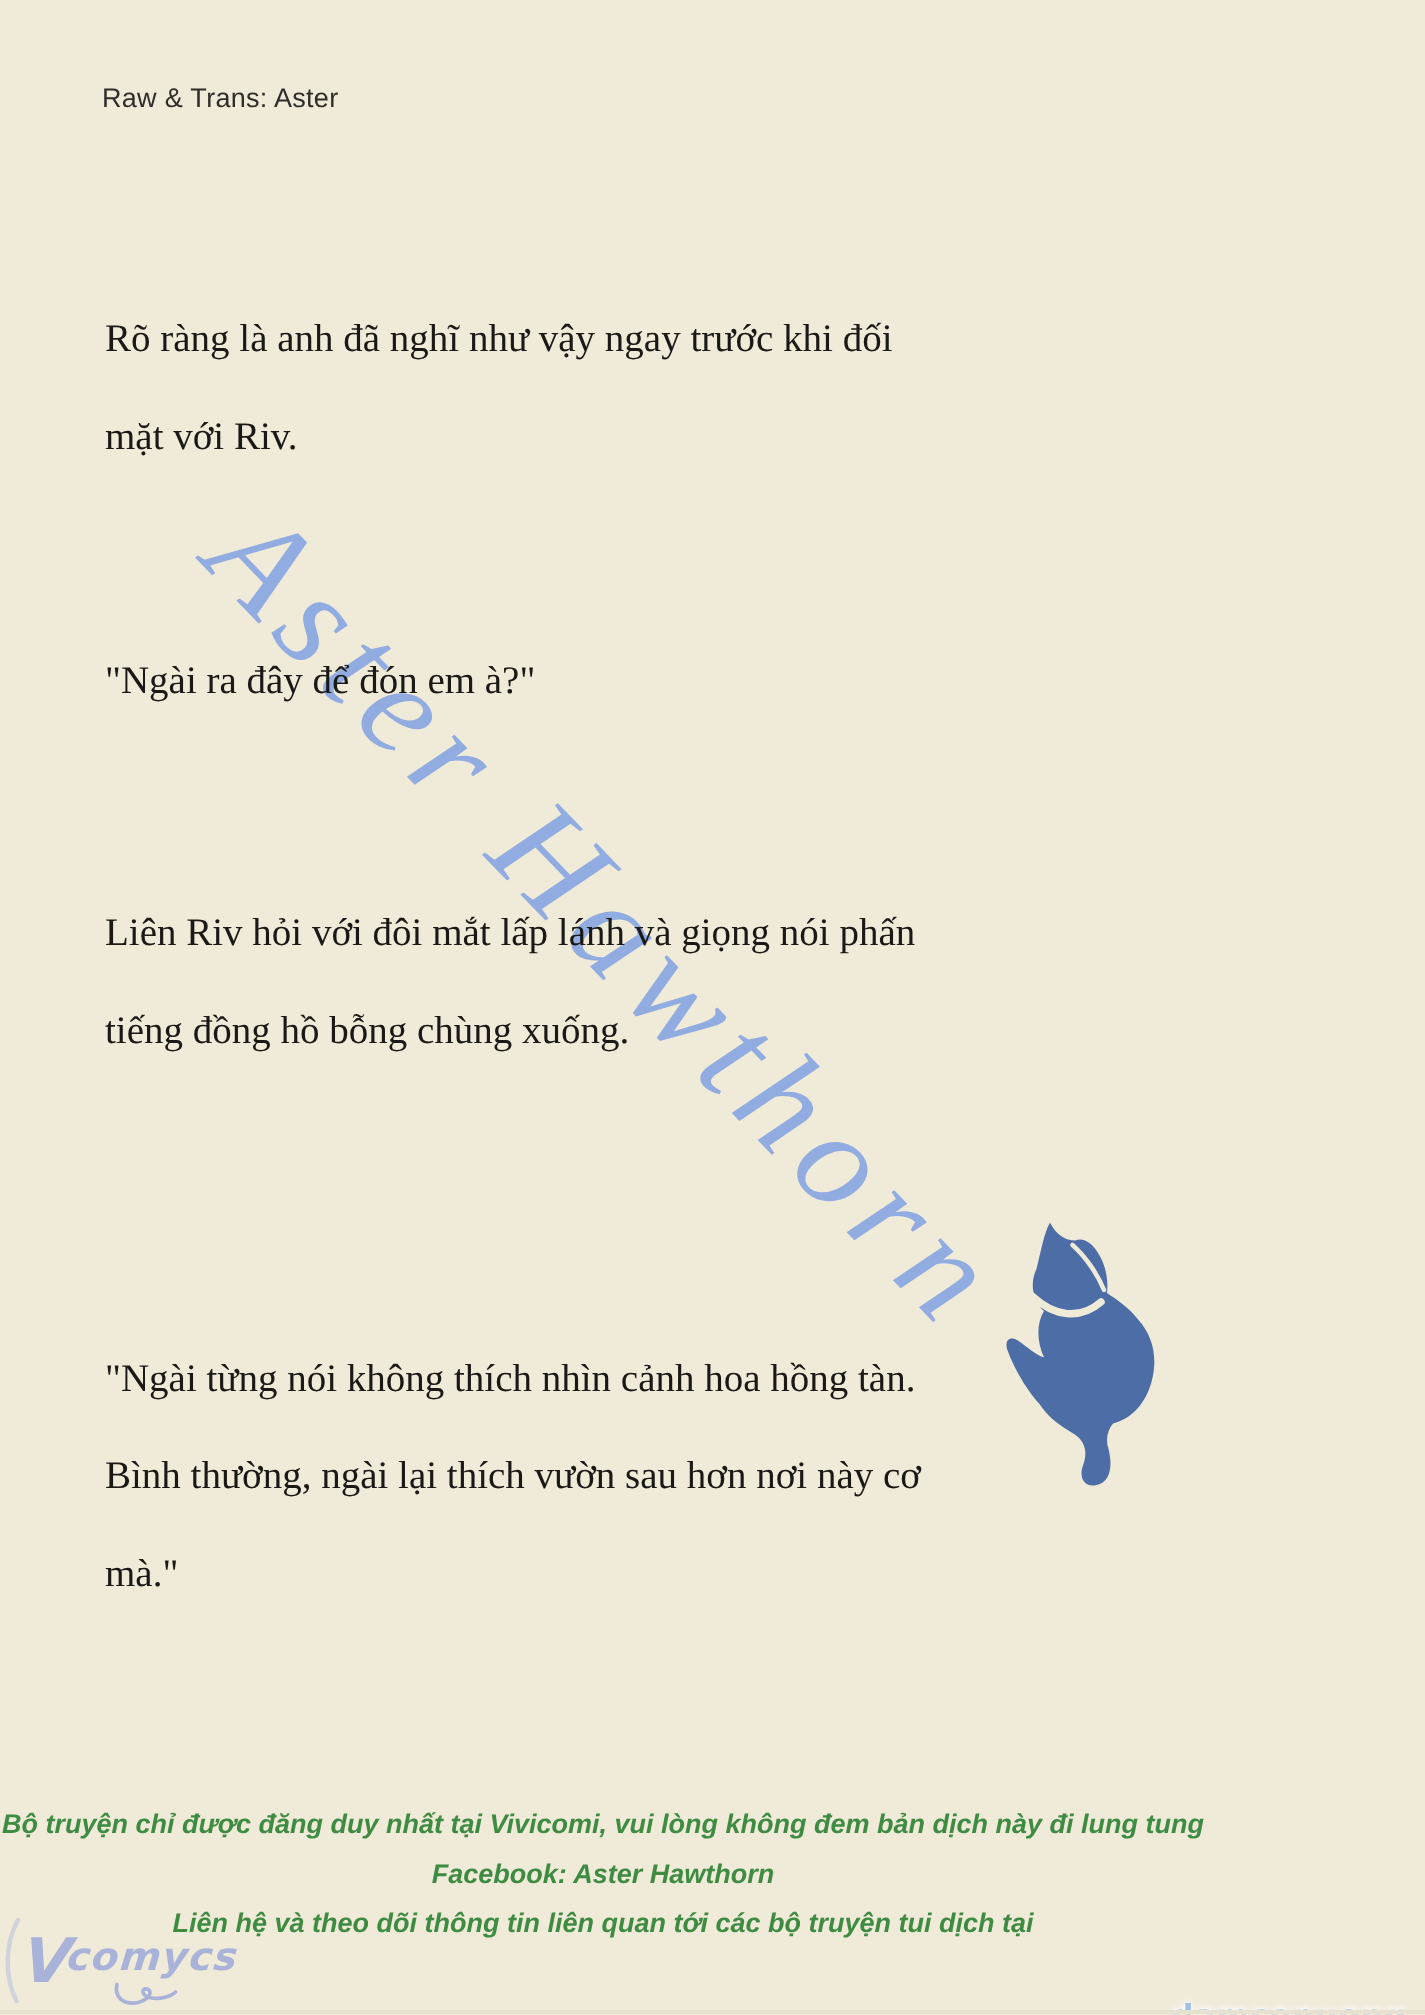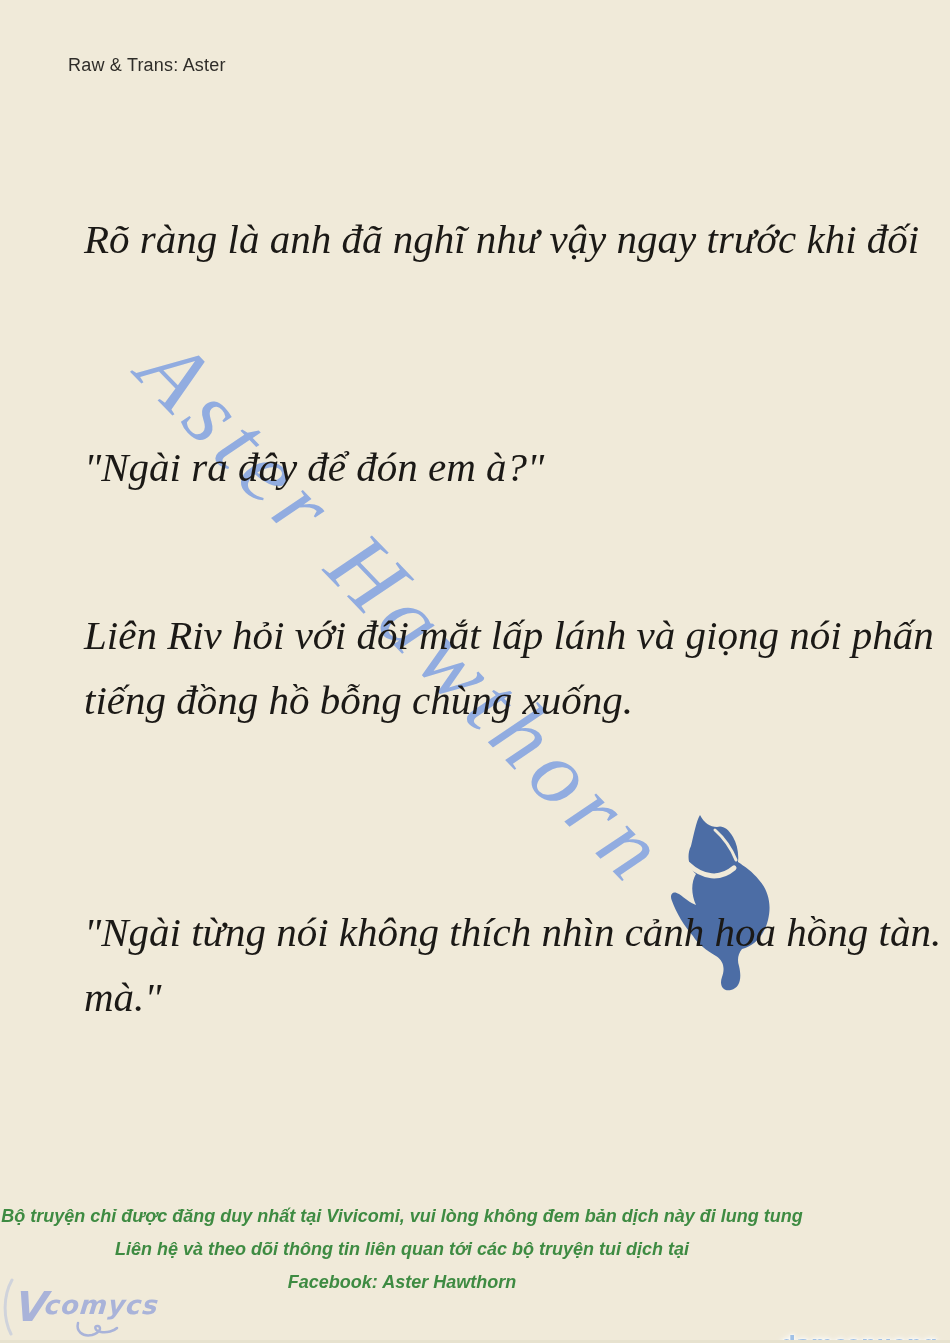--- a/index.html
+++ b/index.html
@@ -28,24 +28,23 @@
     color:#7d9fe2;opacity:.82;white-space:nowrap;
     z-index:1;pointer-events:none;
   }
 
   
   .cat{position:absolute;left:658px;top:806px;width:120px;height:190px;z-index:2;}
 
   
   .content{position:absolute;left:0;top:0;width:950px;z-index:3;}
   .para{
-    position:absolute;left:66px;margin:18px;
-    font-size:41px;line-height:65px;color:#1b1916;
+    position:absolute;left:66px;margin:4px;
+    font-size:26px;line-height:65px;color:#1b1916;
     white-space:nowrap;
-    font-style:italic;
   }
   .para .line{display:block;}
   .p1{top:189px;} .p2{top:417px;} .p3{top:585px;} .p4{top:882px;}
 
   
   .footer{
     position:absolute;left:0;top:1200px;width:804px;
     text-align:center;
     font-family:"Liberation Sans","DejaVu Sans",sans-serif;
     font-style:italic;font-weight:bold;
@@ -110,38 +109,40 @@
       C33,88 33,76 38,68
       C31,62 28,50 33,40
       C36,28 38,16 42,9 Z"></path>
     <path fill="none" stroke="#f0ead9" stroke-width="5" stroke-linecap="round" d="M30,58 C45,72 62,74 76,62"></path>
     <path fill="none" stroke="#f0ead9" stroke-width="3" stroke-linecap="round" d="M57,24 C66,32 74,44 78,54"></path>
   </svg>
 
   <div class="content">
     <p class="para p1">
       <span class="line">Rõ ràng là anh đã nghĩ như vậy ngay trước khi đối</span>
+      <span class="line">mặt với Riv.</span>
     </p>
     <p class="para p2">
       <span class="line">"Ngài ra đây để đón em à?"</span>
     </p>
     <p class="para p3">
       <span class="line">Liên Riv hỏi với đôi mắt lấp lánh và giọng nói phấn</span>
       <span class="line">tiếng đồng hồ bỗng chùng xuống.</span>
     </p>
     <p class="para p4">
       <span class="line">"Ngài từng nói không thích nhìn cảnh hoa hồng tàn.</span>
+      <span class="line">Bình thường, ngài lại thích vườn sau hơn nơi này cơ</span>
       <span class="line">mà."</span>
     </p>
   </div>
 
   <div class="footer">
     <div>Bộ truyện chỉ được đăng duy nhất tại Vivicomi, vui lòng không đem bản dịch này đi lung tung</div>
+    <div>Facebook: Aster Hawthorn</div>
     <div>Liên hệ và theo dõi thông tin liên quan tới các bộ truyện tui dịch tại</div>
-    <div>Facebook: Aster Hawthorn</div>
   </div>
 
   <div class="vcomycs">
     <span class="v">V</span>
     <span class="rest">comycs</span>
     <svg class="swirl" width="46" height="20" viewBox="0 0 46 20" xmlns="http://www.w3.org/2000/svg" aria-hidden="true">
       <path fill="none" stroke="#a9b3d9" stroke-width="2.5" stroke-linecap="round" d="M4,2 C2,10 8,16 18,14 C26,12 28,6 24,5 C20,4 20,10 27,11 C33,12 40,10 43,7"></path>
     </svg>
   </div>
 

